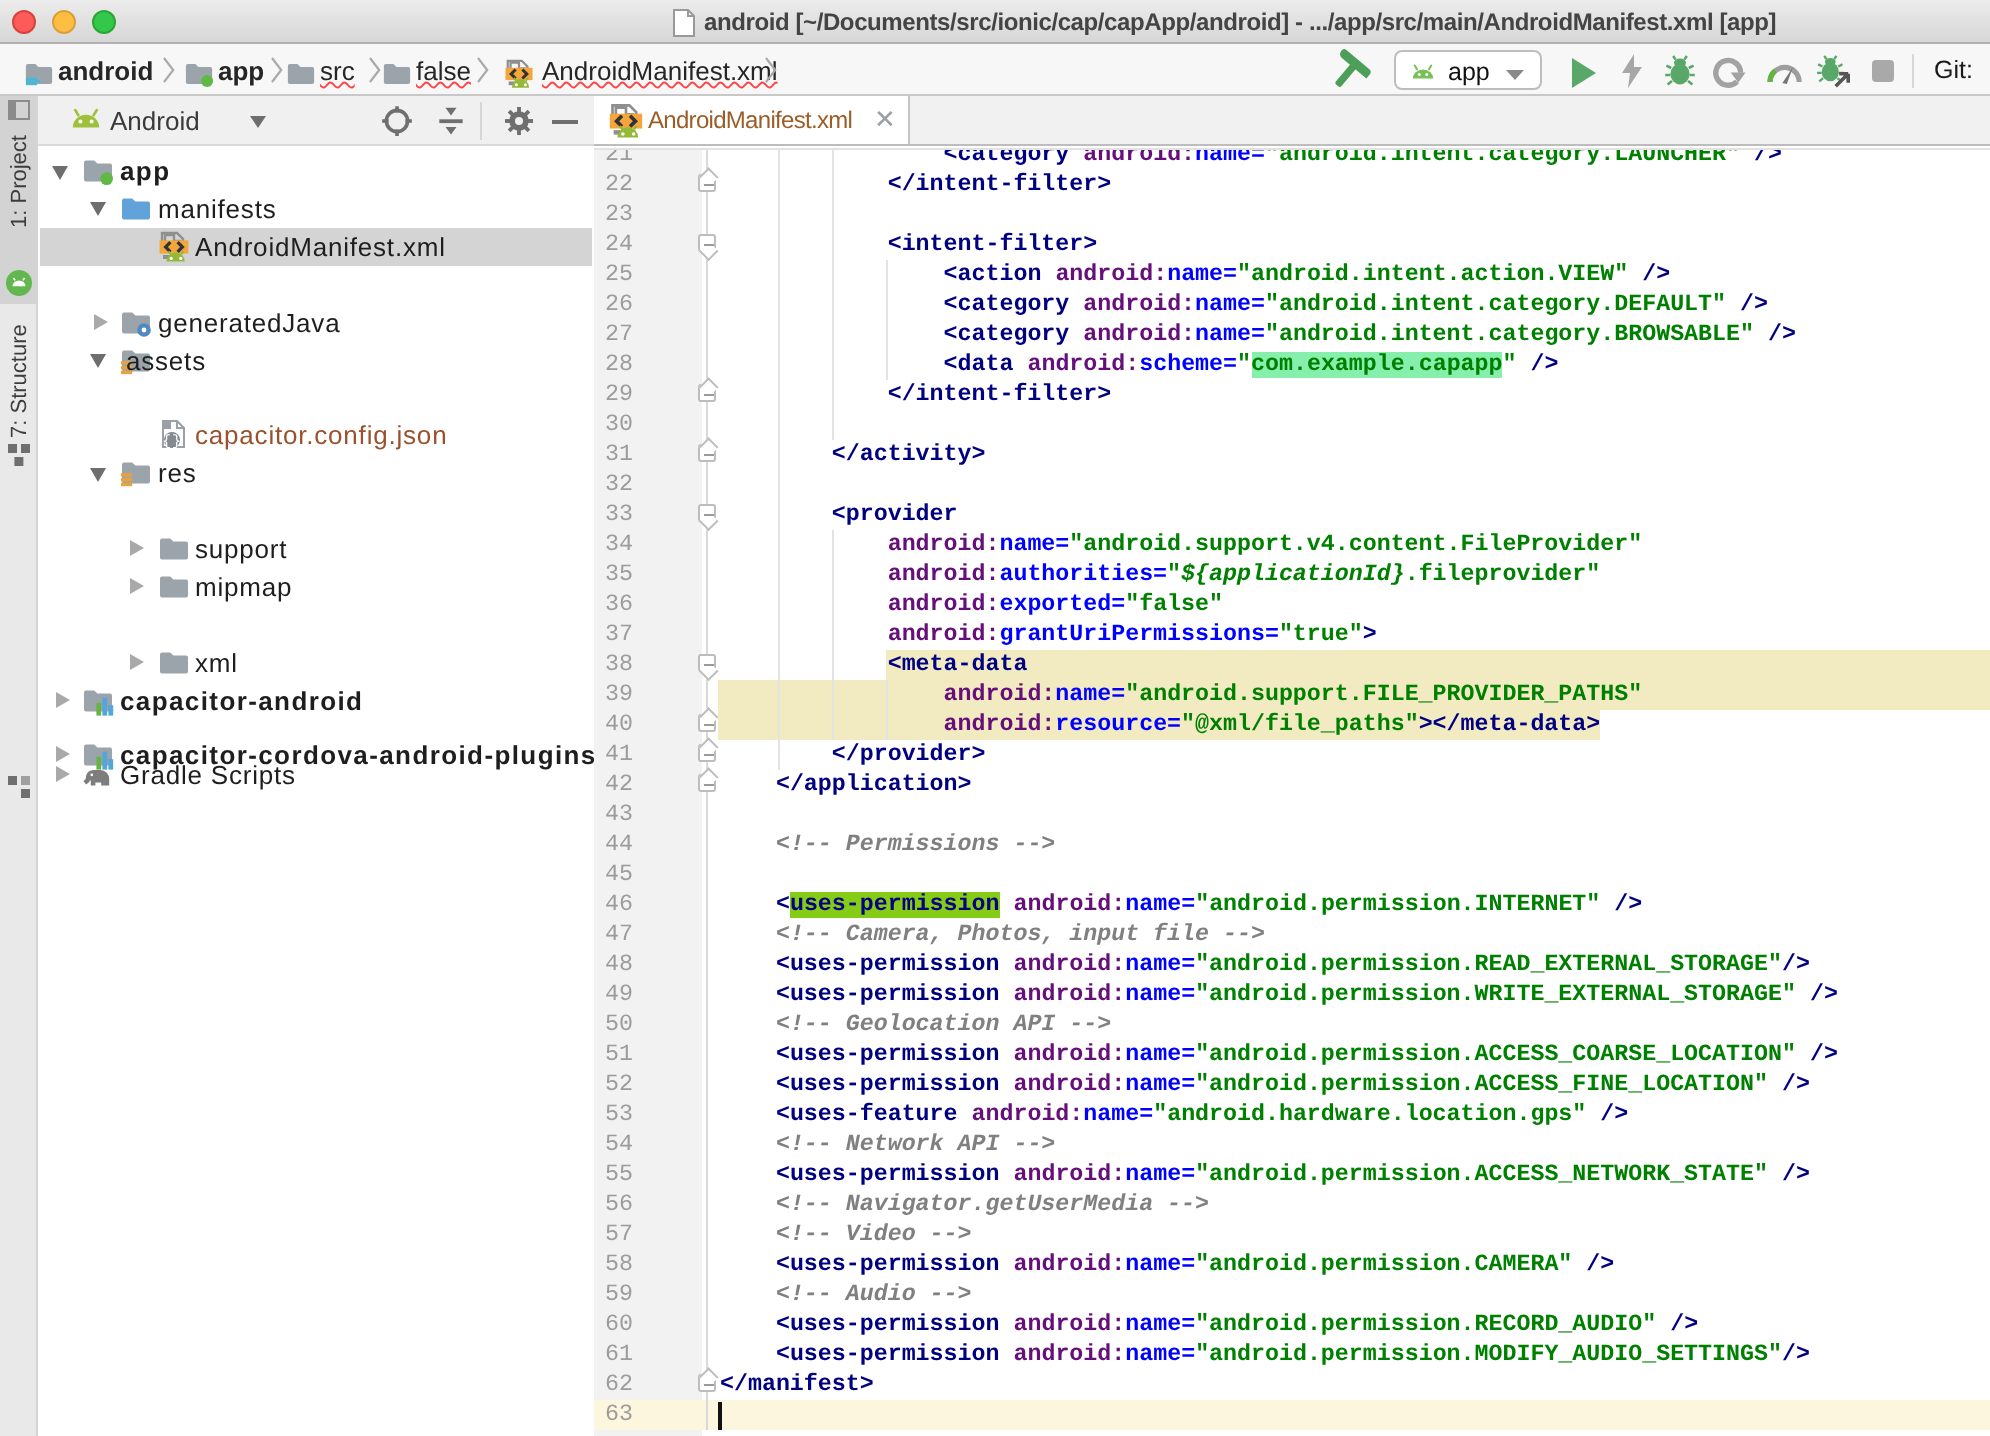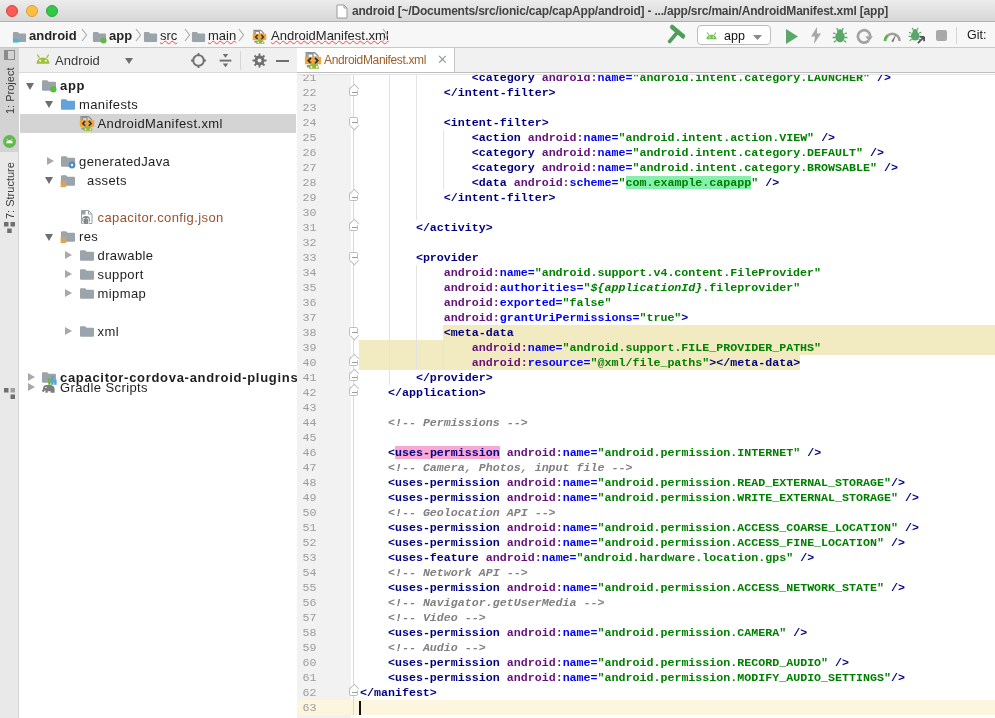--- a/index.html
+++ b/index.html
@@ -41,21 +41,21 @@
 #editor{left:297px;top:75px;width:698px;height:643px;background:#fff;overflow:hidden}
 #gutter{position:absolute;left:0;top:0;width:54px;height:643px;background:#f2f2f2}
 #foldline{position:absolute;left:56px;top:0;width:1px;height:640px;background:#d9d9d9}
 .guide{position:absolute;width:1px;background:#e3e3e3}
 pre{font-family:"Liberation Mono",monospace;font-size:11.65px;line-height:15px}
 #nums{position:absolute;left:0;top:-5px;width:19.5px;text-align:right;color:#9c9c9c;font-weight:normal}
 #code{position:absolute;left:63px;top:-5px;font-weight:bold;color:#000}
 .t{color:#000080}.p{color:#660e7a}.a{color:#0000ff}.v{color:#008000}
 .c{color:#808080;font-weight:bold}
 .inj{background:#86efac}
-.hl{background:#f9a8d4}
+.hl{background:#84cc16}
 .rowhl{position:absolute;background:#f2eac1}
 .fold{position:absolute;left:52px;width:9px;height:9px;background:#fff;border:1px solid #bdbdbd;border-radius:1.5px}
 .fold:before{content:"";position:absolute;width:5.6px;height:5.6px;background:#fff}
 .fold.up:before{left:0.7px;top:-3.2px;border-left:1px solid #bdbdbd;border-top:1px solid #bdbdbd;transform:rotate(45deg)}
 .fold.dn:before{left:0.7px;bottom:-3.2px;border-right:1px solid #bdbdbd;border-bottom:1px solid #bdbdbd;transform:rotate(45deg)}
 .fold:after{content:"";position:absolute;left:1.5px;top:3.5px;width:5px;height:1.2px;background:#9a9a9a}
 #caretline{position:absolute;left:0;top:625px;width:698px;height:15px;background:#fcf6df}
 #caret{position:absolute;left:62px;top:626px;width:2px;height:14px;background:#111}
 svg{position:absolute;overflow:visible}
 </style></head>
@@ -94,21 +94,21 @@
       <svg style="left:143px;top:7px" width="15" height="15" viewBox="0 0 16 16">
         <path d="M1 4.2 a1 1 0 0 1 1-1 h4.1 l1.6 1.6 h6.3 a1 1 0 0 1 1 1 v7 a1 1 0 0 1-1 1 h-12 a1 1 0 0 1-1-1 z" fill="#9ba4ab"></path>
       </svg>
       <span class="bc wavy" style="left:160px">src</span>
       <svg style="left:184px;top:6px" width="7" height="14" viewBox="0 0 7 14">
         <path d="M1 1 L5.6 7 L1 13" fill="none" stroke="#aaa" stroke-width="1.1"></path>
       </svg>
       <svg style="left:191px;top:7px" width="15" height="15" viewBox="0 0 16 16">
         <path d="M1 4.2 a1 1 0 0 1 1-1 h4.1 l1.6 1.6 h6.3 a1 1 0 0 1 1 1 v7 a1 1 0 0 1-1 1 h-12 a1 1 0 0 1-1-1 z" fill="#9ba4ab"></path>
       </svg>
-      <span class="bc wavy" style="left:208px">main</span>
+      <span class="bc wavy" style="left:208px">false</span>
       <svg style="left:238px;top:6px" width="7" height="14" viewBox="0 0 7 14">
         <path d="M1 1 L5.6 7 L1 13" fill="none" stroke="#aaa" stroke-width="1.1"></path>
       </svg>
       <svg style="left:252px;top:7px" width="15" height="15" viewBox="0 0 16 16">
         <path d="M2 1.5 h7.5 l3 3 v3 h-1.5 v-2 h-3 v-3 h-4.5 v4 h-1.5 z" fill="none" stroke="#8f8f8f" stroke-width="1.2"></path>
         <rect x="2.5" y="12.5" width="3" height="2" fill="#8f8f8f"></rect>
         <rect x="0.8" y="5.2" width="14.4" height="6.6" fill="#f2a63c"></rect>
         <path d="M6.2 6.1 L3.8 8.5 L6.2 10.9" fill="none" stroke="#333" stroke-width="1.6"></path>
         <path d="M9.8 6.1 L12.2 8.5 L9.8 10.9" fill="none" stroke="#333" stroke-width="1.6"></path>
         <path d="M4.2 15.8 a4.6 4.6 0 0 1 9.2 0 z" fill="#94b939"></path>
@@ -269,21 +269,21 @@
           <span style="position:absolute;left:60px;top:0px">generatedJava</span>
         </div>
 <div class="row" style="left:0;top:96.5px;width:278px">
           <div class="arr down" style="left:25.5px;top:6.5px"></div>
           <svg class="ticon" style="left:41px;top:1px" viewBox="0 0 16 16">
             <path d="M1 4.2 a1 1 0 0 1 1-1 h4.1 l1.6 1.6 h6.3 a1 1 0 0 1 1 1 v7 a1 1 0 0 1-1 1 h-12 a1 1 0 0 1-1-1 z" fill="#9ba4ab"></path>
             <rect x="0.5" y="8.6" width="5.6" height="1.7" fill="#e8a33d"></rect>
             <rect x="0.5" y="11" width="5.6" height="1.7" fill="#e8a33d"></rect>
             <rect x="0.5" y="13.4" width="5.6" height="1.7" fill="#e8a33d"></rect>
           </svg>
-          <span style="position:absolute;left:68px;top:0px">assets</span>
+          <span style="position:absolute;left:44px;top:0px">assets</span>
         </div>
 <div class="row" style="left:0;top:134.3px;width:278px">
           <svg class="ticon" style="left:59.5px;top:1px" viewBox="0 0 16 16">
             <path d="M2.5 1.5 h7 l3.5 3.5 v9.5 h-10.5 z" fill="#fff" stroke="#9aa0a6"></path>
             <path d="M9.5 1.5 v3.5 h3.5" fill="none" stroke="#9aa0a6"></path>
             <rect x="2.5" y="1.5" width="4" height="4" fill="#9aa0a6"></rect>
             <circle cx="7" cy="11" r="4" fill="#848b90"></circle>
             <text x="7" y="13.6" font-size="7.5" font-family="Liberation Mono" fill="#fff" text-anchor="middle">{}</text>
           </svg>
           <span style="position:absolute;left:78.5px;color:#99512e;top:0px">capacitor.config.json</span>
@@ -291,47 +291,50 @@
 <div class="row" style="left:0;top:153.2px;width:278px">
           <div class="arr down" style="left:25.5px;top:6.5px"></div>
           <svg class="ticon" style="left:41px;top:1px" viewBox="0 0 16 16">
             <path d="M1 4.2 a1 1 0 0 1 1-1 h4.1 l1.6 1.6 h6.3 a1 1 0 0 1 1 1 v7 a1 1 0 0 1-1 1 h-12 a1 1 0 0 1-1-1 z" fill="#9ba4ab"></path>
             <rect x="0.5" y="8.6" width="5.6" height="1.7" fill="#e8a33d"></rect>
             <rect x="0.5" y="11" width="5.6" height="1.7" fill="#e8a33d"></rect>
             <rect x="0.5" y="13.4" width="5.6" height="1.7" fill="#e8a33d"></rect>
           </svg>
           <span style="position:absolute;left:60px;top:0px">res</span>
         </div>
-<div class="row" style="left:0;top:172.1px;width:278px">
-          <div class="arr right" style="left:45.5px;top:5px"></div>
-          <svg class="ticon" style="left:59.5px;top:1px" viewBox="0 0 16 16">
-            <path d="M1 4.2 a1 1 0 0 1 1-1 h4.1 l1.6 1.6 h6.3 a1 1 0 0 1 1 1 v7 a1 1 0 0 1-1 1 h-12 a1 1 0 0 1-1-1 z" fill="#9ba4ab"></path>
-          </svg>
-          <span style="position:absolute;left:78.5px;top:0px">drawable</span>
-        </div>
 <div class="row" style="left:0;top:191.0px;width:278px">
           <div class="arr right" style="left:45.5px;top:5px"></div>
           <svg class="ticon" style="left:59.5px;top:1px" viewBox="0 0 16 16">
             <path d="M1 4.2 a1 1 0 0 1 1-1 h4.1 l1.6 1.6 h6.3 a1 1 0 0 1 1 1 v7 a1 1 0 0 1-1 1 h-12 a1 1 0 0 1-1-1 z" fill="#9ba4ab"></path>
           </svg>
           <span style="position:absolute;left:78.5px;top:0px">support</span>
         </div>
 <div class="row" style="left:0;top:209.9px;width:278px">
           <div class="arr right" style="left:45.5px;top:5px"></div>
           <svg class="ticon" style="left:59.5px;top:1px" viewBox="0 0 16 16">
             <path d="M1 4.2 a1 1 0 0 1 1-1 h4.1 l1.6 1.6 h6.3 a1 1 0 0 1 1 1 v7 a1 1 0 0 1-1 1 h-12 a1 1 0 0 1-1-1 z" fill="#9ba4ab"></path>
           </svg>
           <span style="position:absolute;left:78.5px;top:0px">mipmap</span>
         </div>
 <div class="row" style="left:0;top:247.7px;width:278px">
           <div class="arr right" style="left:45.5px;top:5px"></div>
           <svg class="ticon" style="left:59.5px;top:1px" viewBox="0 0 16 16">
             <path d="M1 4.2 a1 1 0 0 1 1-1 h4.1 l1.6 1.6 h6.3 a1 1 0 0 1 1 1 v7 a1 1 0 0 1-1 1 h-12 a1 1 0 0 1-1-1 z" fill="#9ba4ab"></path>
           </svg>
           <span style="position:absolute;left:78.5px;top:0px">xml</span>
+        </div>
+<div class="row" style="left:0;top:266.6px;width:278px">
+          <div class="arr right" style="left:9px;top:5px"></div>
+          <svg class="ticon" style="left:22px;top:1px" viewBox="0 0 16 16">
+            <path d="M1 4.2 a1 1 0 0 1 1-1 h4.1 l1.6 1.6 h6.3 a1 1 0 0 1 1 1 v7 a1 1 0 0 1-1 1 h-12 a1 1 0 0 1-1-1 z" fill="#9ba4ab"></path>
+            <rect x="7.2" y="9.4" width="2.4" height="6.4" fill="#69b345"></rect>
+            <rect x="10.2" y="6.8" width="2.4" height="9" fill="#53a5da"></rect>
+            <rect x="13.2" y="10.6" width="2.4" height="5.2" fill="#53a5da"></rect>
+          </svg>
+          <span style="position:absolute;left:41px;font-weight:bold;letter-spacing:0.7px;top:0px">capacitor-android</span>
         </div>
 <div class="row" style="left:0;top:294px;width:278px">
           <div class="arr right" style="left:9px;top:5px"></div>
           <svg class="ticon" style="left:22px;top:1px" viewBox="0 0 16 16">
             <path d="M1 4.2 a1 1 0 0 1 1-1 h4.1 l1.6 1.6 h6.3 a1 1 0 0 1 1 1 v7 a1 1 0 0 1-1 1 h-12 a1 1 0 0 1-1-1 z" fill="#9ba4ab"></path>
             <rect x="7.2" y="9.4" width="2.4" height="6.4" fill="#69b345"></rect>
             <rect x="10.2" y="6.8" width="2.4" height="9" fill="#53a5da"></rect>
             <rect x="13.2" y="10.6" width="2.4" height="5.2" fill="#53a5da"></rect>
           </svg>
           <span style="position:absolute;left:41px;font-weight:bold;letter-spacing:0.7px;top:0px">capacitor-cordova-android-plugins</span>

